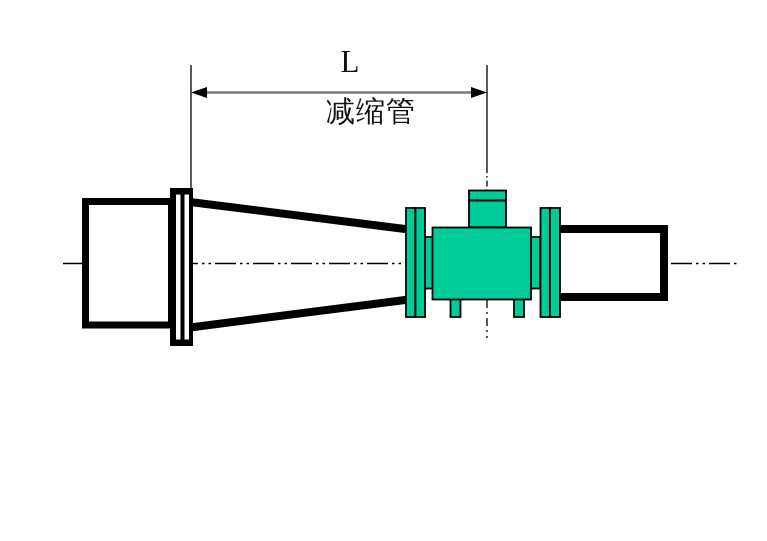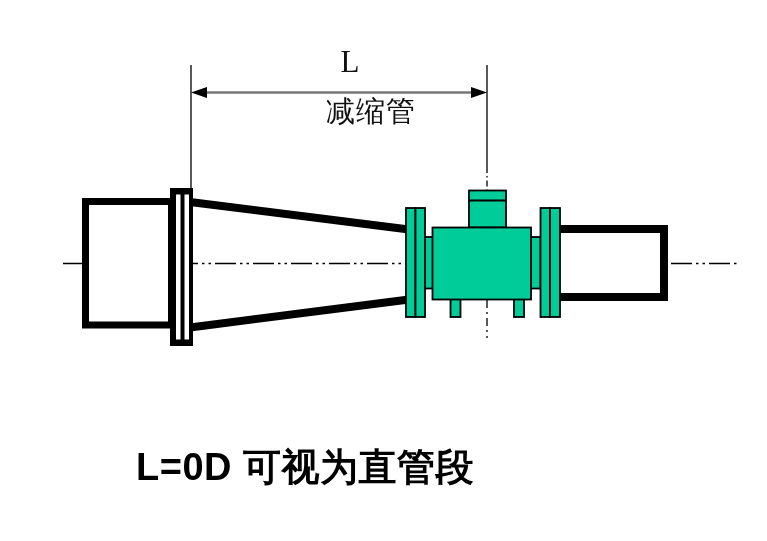--- a/index.html
+++ b/index.html
@@ -104,15 +104,14 @@
       <rect x="550" y="208" width="10" height="109"></rect>
     </g>
 
     <line x1="487" y1="300" x2="487" y2="338" stroke="#000000" stroke-width="1.3" stroke-dasharray="8 4 2 4"></line>
   </svg>
 
   <div class="txt dim-label">L</div>
 
   <div class="txt reducer-label">减缩管</div>
 
-  <div class="txt caption">L=0D 可视为直管段</div>
 
 </div>
 
 </body></html>

